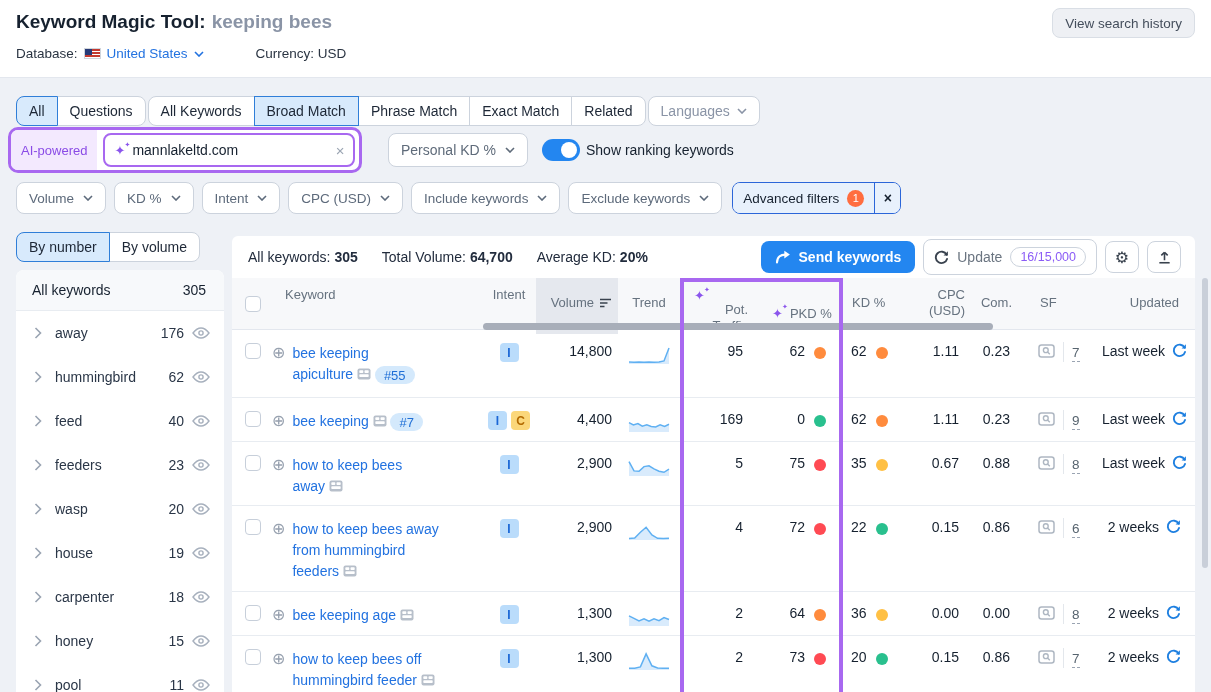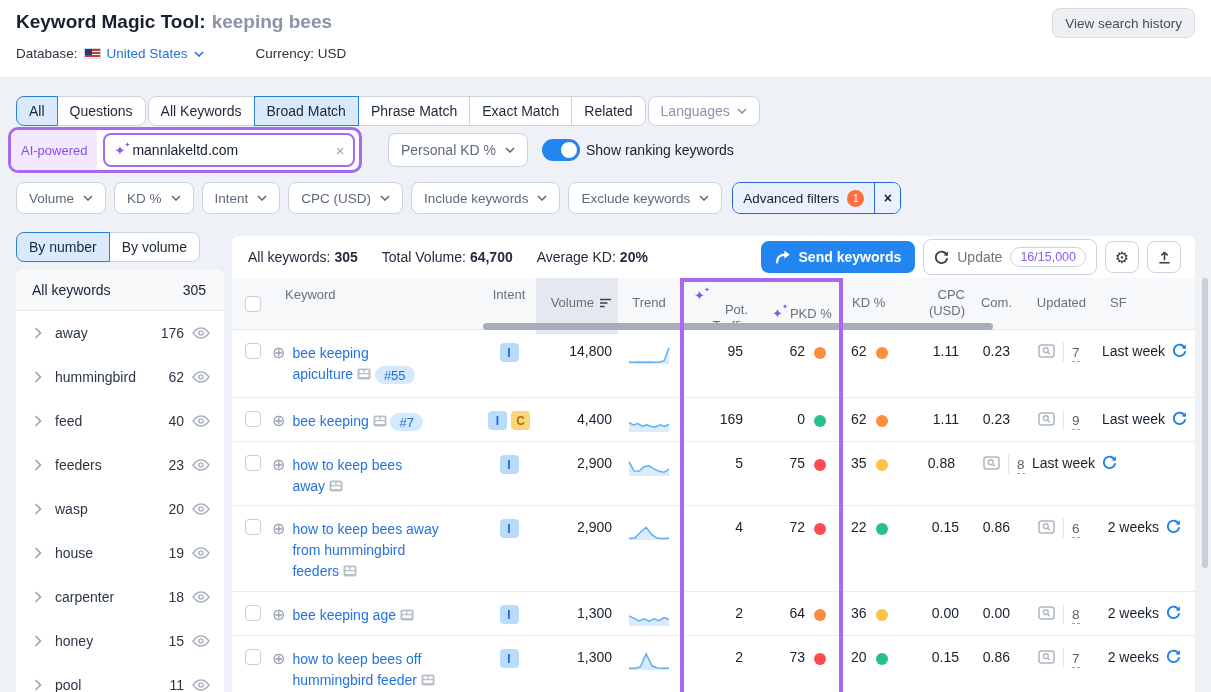--- a/index.html
+++ b/index.html
@@ -379,22 +379,22 @@
       <span>Volume</span><svg class="sort-i" width="13" height="10" viewBox="0 0 13 10">
           <path d="M1 1.5h11M1 5h7.5M1 8.5h4.5" stroke="#39424e" stroke-width="1.5"></path>
         </svg>
     </div>
     <div class="th" style="text-align:center; padding-top:17px;">Trend</div>
     <div class="th c-pot2"><span class="sparkle" style="float:left; margin-left:14px; margin-top:2px;">✦</span><span style="display:inline-block; width:46px;">Pot. Traffic</span></div>
     <div class="th c-pkd2" style="padding-top:28px;"><span class="sparkle" style="margin-right:7px;">✦</span><span>PKD %</span></div>
     <div class="th" style="padding-left:9px; padding-top:17px;">KD %</div>
     <div class="th c-cpc2">CPC (USD)</div>
     <div class="th c-com2" style="padding-top:17px;">Com.</div>
+    <div class="th" style="padding-left:8px; padding-top:17px;">SF</div>
     <div class="th c-upd2" style="padding-top:17px;">Updated</div>
-    <div class="th" style="padding-left:8px; padding-top:17px;">SF</div>
   </div>
 
   <div id="rows">
       <div class="grid trow" style="min-height: 68px;">
         <div class="td">
           <div class="cb"></div>
         </div>
         <div class="td kw-cell">
           <span class="plus-i">⊕</span>
           <span class="kw-text">bee keeping <span style="white-space: nowrap;">apiculture&nbsp;<svg width="14" height="12" viewBox="0 0 14 12" class="serp-i">
@@ -507,20 +507,21 @@
           </svg></div>
         <div class="td c-pot">5</div>
         <div class="td c-pkd">
           <span>75</span>
           <span class="dot" style="background: rgb(255, 74, 83);"></span>
         </div>
         <div class="td c-kd">
           <span>35</span>
           <span class="dot" style="background: rgb(255, 192, 68);"></span>
         </div>
+        <div class="td c-cpc">0.67</div>
         <div class="td c-com">0.88</div>
         <div class="td c-sf">
           <svg width="17" height="14" viewBox="0 0 17 14">
             <rect x="1" y="1" width="15" height="12" rx="2.5" fill="none" stroke="#aeb7c2" stroke-width="1.5"></rect>
             <circle cx="7.8" cy="6.2" r="2.4" fill="none" stroke="#aeb7c2" stroke-width="1.4"></circle>
             <path d="M9.6 8l2.2 2.2" stroke="#aeb7c2" stroke-width="1.4"></path>
           </svg>
           <div class="sf-sep"></div>
           <span class="sf-num">8</span>
         </div>

